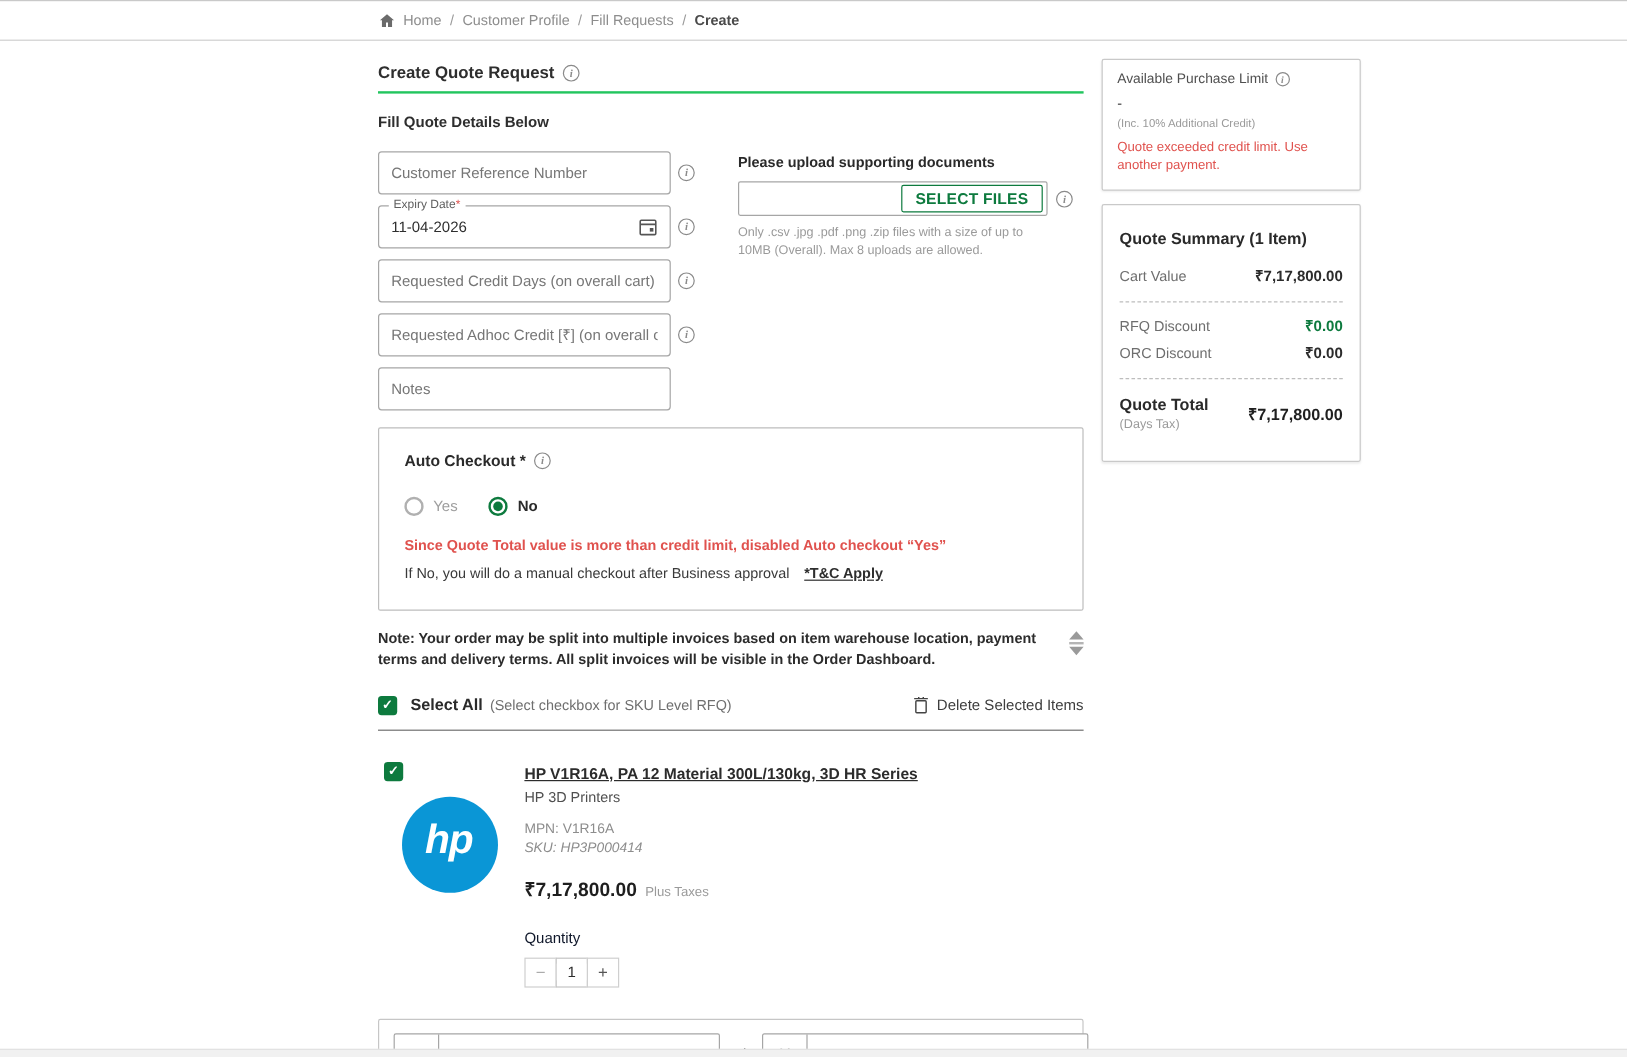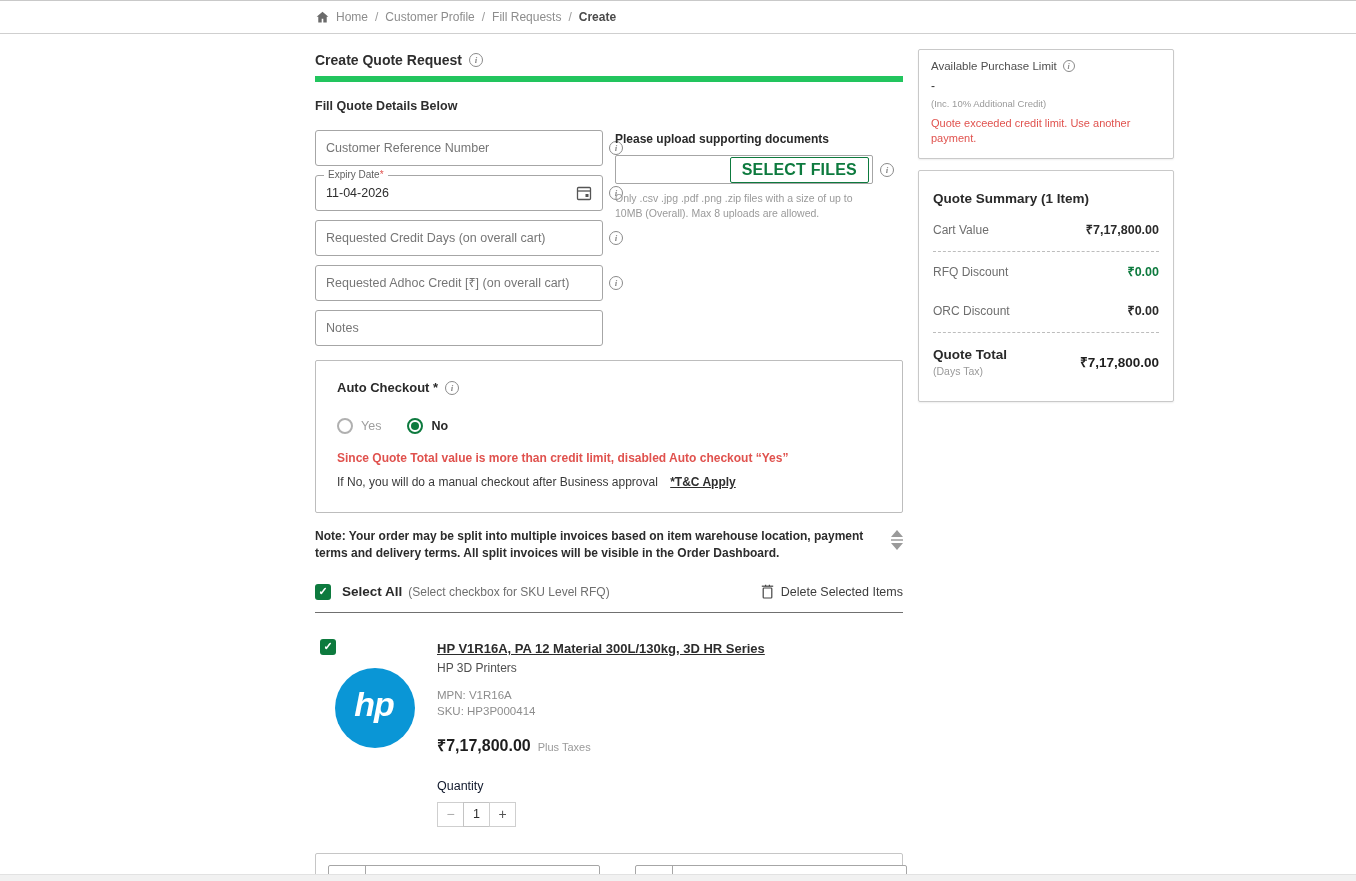--- a/index.html
+++ b/index.html
@@ -22,46 +22,46 @@
   }
   .crumbs { display: flex; align-items: center; gap: 7px; font-size: 12px; color: #8d8d8d; }
   .crumb-link { color: #8d8d8d; cursor: pointer; }
   .crumb-sep { color: #9b9b9b; }
   .crumb-current { color: #4a4a4a; font-weight: 600; }
   .home-ic svg { display:block; }
 
   
   .content { display: flex; align-items: flex-start; }
   .main { margin-left: 315px; width: 588px; }
-  .sidebar { margin-left: 15px; width: 256px; }
+  .sidebar { margin-left: 15px; width: 216px; }
 
   
   .page-title-row {
     margin-top: 18px; padding-bottom: 8px;
-    border-bottom: 6px solid #22c55e;
-    display: flex; align-items: center; gap: 7px;
+    border-bottom: 2px solid #22c55e;
+    display: flex; align-items: flex-end; gap: 7px;
     font-size: 14px; font-weight: 700; color: #2e2e2e;
   }
   .subtitle { margin-top: 17px; font-size: 12.5px; font-weight: 700; color: #2e2e2e; }
 
   
   .info-ic {
     flex: 0 0 auto;
     width: 14px; height: 14px; border: 1px solid #8a8a8a; border-radius: 50%;
     color: #8a8a8a; font-size: 9px; font-weight: 700;
     display: inline-flex; align-items: center; justify-content: center;
     font-family: "Liberation Serif", serif; font-style: italic;
   }
   .info-ic.sm { width: 12px; height: 12px; font-size: 8px; }
 
   
   .form-section { position: relative; margin-top: 17px; }
   .field-row { display: flex; align-items: center; gap: 6px; margin-bottom: 9px; }
   .tf {
-    position: relative; width: 288px; height: 36px;
+    position: relative; width: 244px; height: 36px;
     border: 1px solid #a6a6a6; border-radius: 3px;
     display: flex; align-items: center; padding: 0 10px; background: #fff;
   }
   .tf input {
     border: none; outline: none; width: 100%; background: transparent;
     font-family: inherit; font-size: 12.5px; color: #2e2e2e;
   }
   .tf input::placeholder { color: #767676; opacity: 1; }
   .notch {
     position: absolute; top: -7px; left: 8px; background: #fff; padding: 0 4px;
@@ -73,21 +73,21 @@
   
   .upload-block { position: absolute; left: 300px; top: 2px; width: 288px; }
   .upload-label { font-size: 12px; font-weight: 700; color: #2a2a2a; }
   .upload-row { display: flex; align-items: center; gap: 7px; margin-top: 9px; }
   .upload-box {
     width: 258px; height: 29px; border: 1px solid #a6a6a6; border-radius: 2px;
     display: flex; align-items: center; justify-content: flex-end; padding: 0 3px; background:#fff;
   }
   .select-files {
     border: 1px solid #0d7a3e; background: #fff; color: #0d7a3e;
-    font-family: inherit; font-size: 16px; font-weight: 700; letter-spacing: .2px;
+    font-family: inherit; font-size: 13px; font-weight: 700; letter-spacing: .2px;
     padding: 3px 11px; cursor: pointer; border-radius: 2px;
   }
   .upload-helper { margin-top: 7px; width: 266px; font-size: 10.5px; color: #9a9a9a; line-height: 1.45; }
 
   
   .auto-box { margin-top: 14px; border: 1px solid #bdbdbd; border-radius: 2px; padding: 19px 21px 23px; }
   .auto-title { display: flex; align-items: center; gap: 7px; font-size: 13px; font-weight: 700; color: #2a2a2a; }
   .radio-row { display: flex; align-items: center; gap: 26px; margin-top: 23px; }
   .radio-opt { display: flex; align-items: center; gap: 8px; }
   .radio-circ { width: 16px; height: 16px; border-radius: 50%; border: 2px solid #b0b0b0; background: #fff; }
@@ -131,21 +131,21 @@
     background: #0a96d6; display: flex; align-items: center; justify-content: center;
   }
   .hp-logo span {
     color: #fff; font-style: italic; font-weight: 700; font-size: 34px;
     transform: translate(-1px,-3px); letter-spacing: -1px;
   }
   .prod-details { flex: 1; padding-top: 2px; }
   .prod-title { font-size: 13px; font-weight: 700; color: #2c2c2c; text-decoration: underline; }
   .prod-category { margin-top: 5px; font-size: 12px; color: #4f4f4f; }
   .prod-mpn { margin-top: 14px; font-size: 11.5px; color: #8d8d8d; }
-  .prod-sku { margin-top: 4px; font-size: 11.5px; color: #8d8d8d; }
+  .prod-sku { margin-top: 4px; font-size: 11.5px; color: #8d8d8d; font-style: italic; }
   .price-row { margin-top: 17px; display: flex; align-items: baseline; gap: 7px; }
   .prod-price { font-size: 16px; font-weight: 700; color: #1e1e1e; }
   .price-suffix { font-size: 11px; color: #9a9a9a; }
   .qty-label { margin-top: 23px; font-size: 12.5px; color: #0f172a; }
   .stepper { margin-top: 9px; display: flex; }
   .step-cell {
     width: 27px; height: 25px; border: 1px solid #cfcfcf; background: #fff;
     display: flex; align-items: center; justify-content: center; font-size: 14px;
   }
   .step-minus { color: #ababab; cursor: pointer; }
@@ -176,21 +176,21 @@
   .apl-warning { margin-top: 7px; font-size: 11px; color: #e0524e; line-height: 1.35; }
 
   .qs-card { margin-top: 11px; padding: 20px 14px 24px; }
   .qs-title { font-size: 13.5px; font-weight: 700; color: #2a2a2a; }
   .qs-row { display: flex; justify-content: space-between; align-items: baseline; }
   .qs-row.cart { margin-top: 15px; }
   .qs-label { font-size: 12px; color: #6e6e6e; }
   .qs-val { font-size: 12.5px; font-weight: 700; color: #2b2b2b; }
   .qs-val.green { color: #0d7a3e; }
   .qs-dash { border: none; border-top: 1px dashed #bdbdbd; margin: 13px 0 11px; }
-  .qs-row.orc { margin-top: 22px; }
+  .qs-row.orc { margin-top: 5px; }
   .qs-total-left .qs-total-label { font-size: 13.5px; font-weight: 700; color: #2a2a2a; }
   .qs-total-left .qs-total-sub { margin-top: 3px; font-size: 10.5px; color: #9a9a9a; }
   .qs-total-val { font-size: 13.5px; font-weight: 700; color: #1f1f1f; }
   .qs-row.total { margin-top: 14px; align-items: center; }
 
   
   .footer-strip { position: absolute; left: 0; right: 0; bottom: 0; height: 7px; background: #f1f1f1; border-top: 1px solid #e2e2e2; }
 
   svg { display: block; }
 </style>

